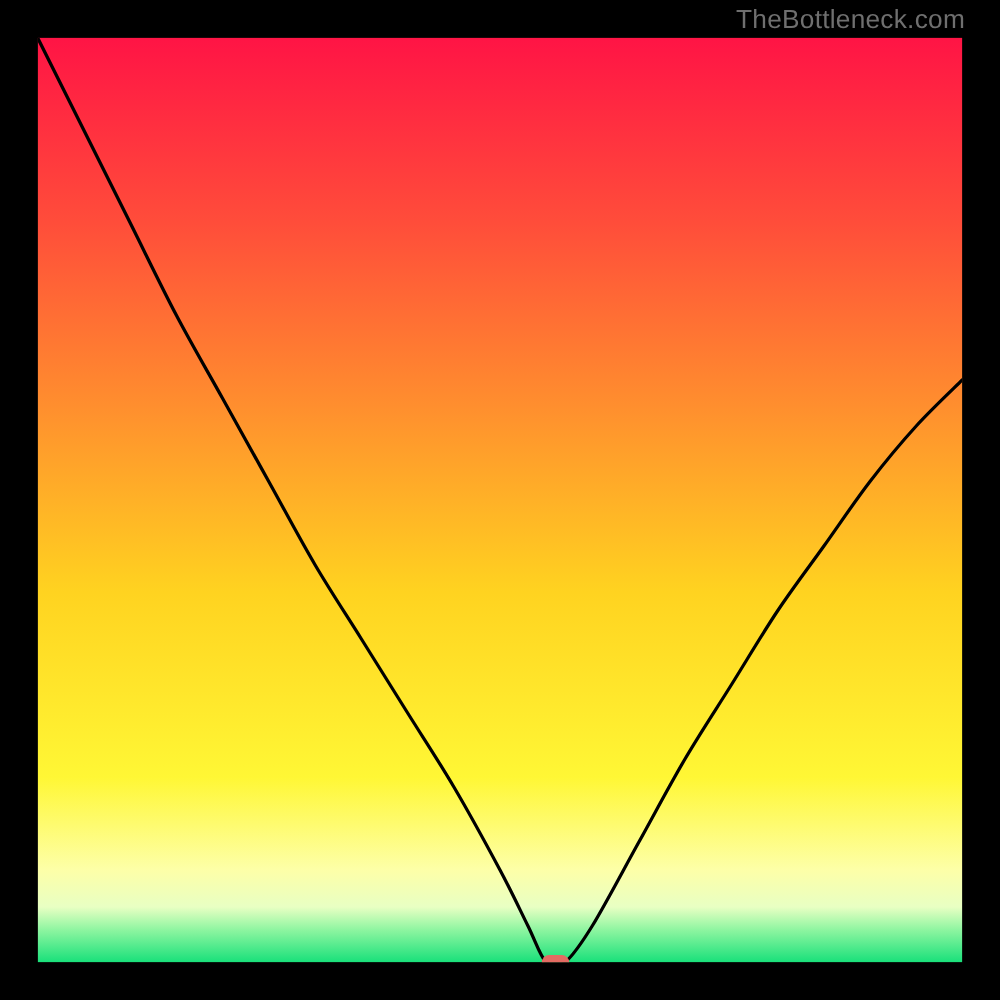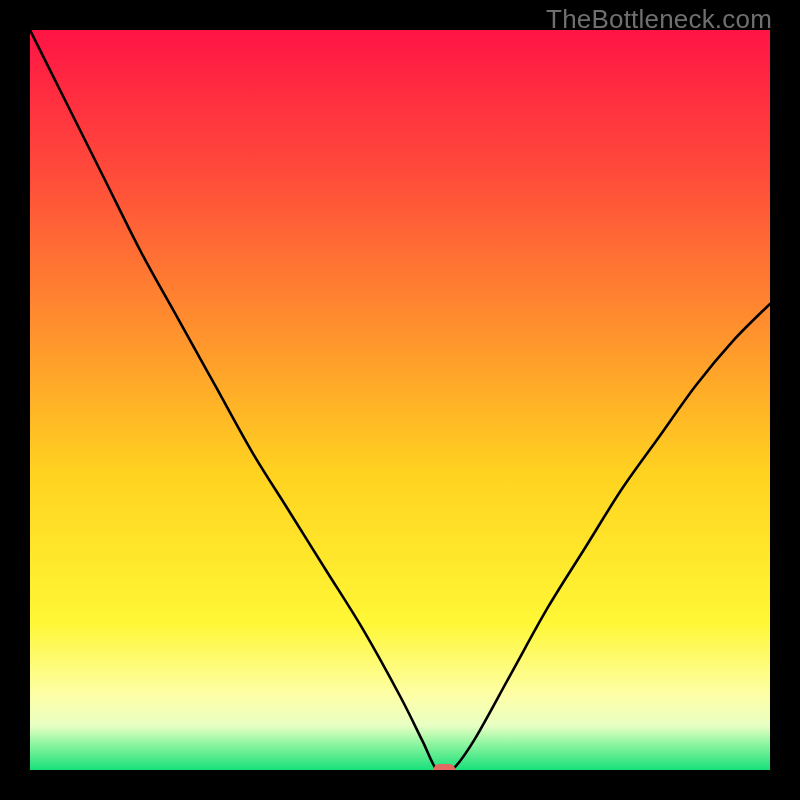--- a/index.html
+++ b/index.html
@@ -28,21 +28,21 @@
   .plot-area svg {
     display: block;
     width: 740px;
     height: 740px;
   }
   .watermark {
     position: absolute;
     top: 4px;
     right: 28px;
     color: #6f6f6f;
-    font-size: 26px;
+    font-size: 21px;
     font-weight: 500;
     letter-spacing: 0.2px;
   }
 </style>
 </head>
 <body>
 
 <div class="frame">
   <div class="watermark">TheBottleneck.com</div>
 

